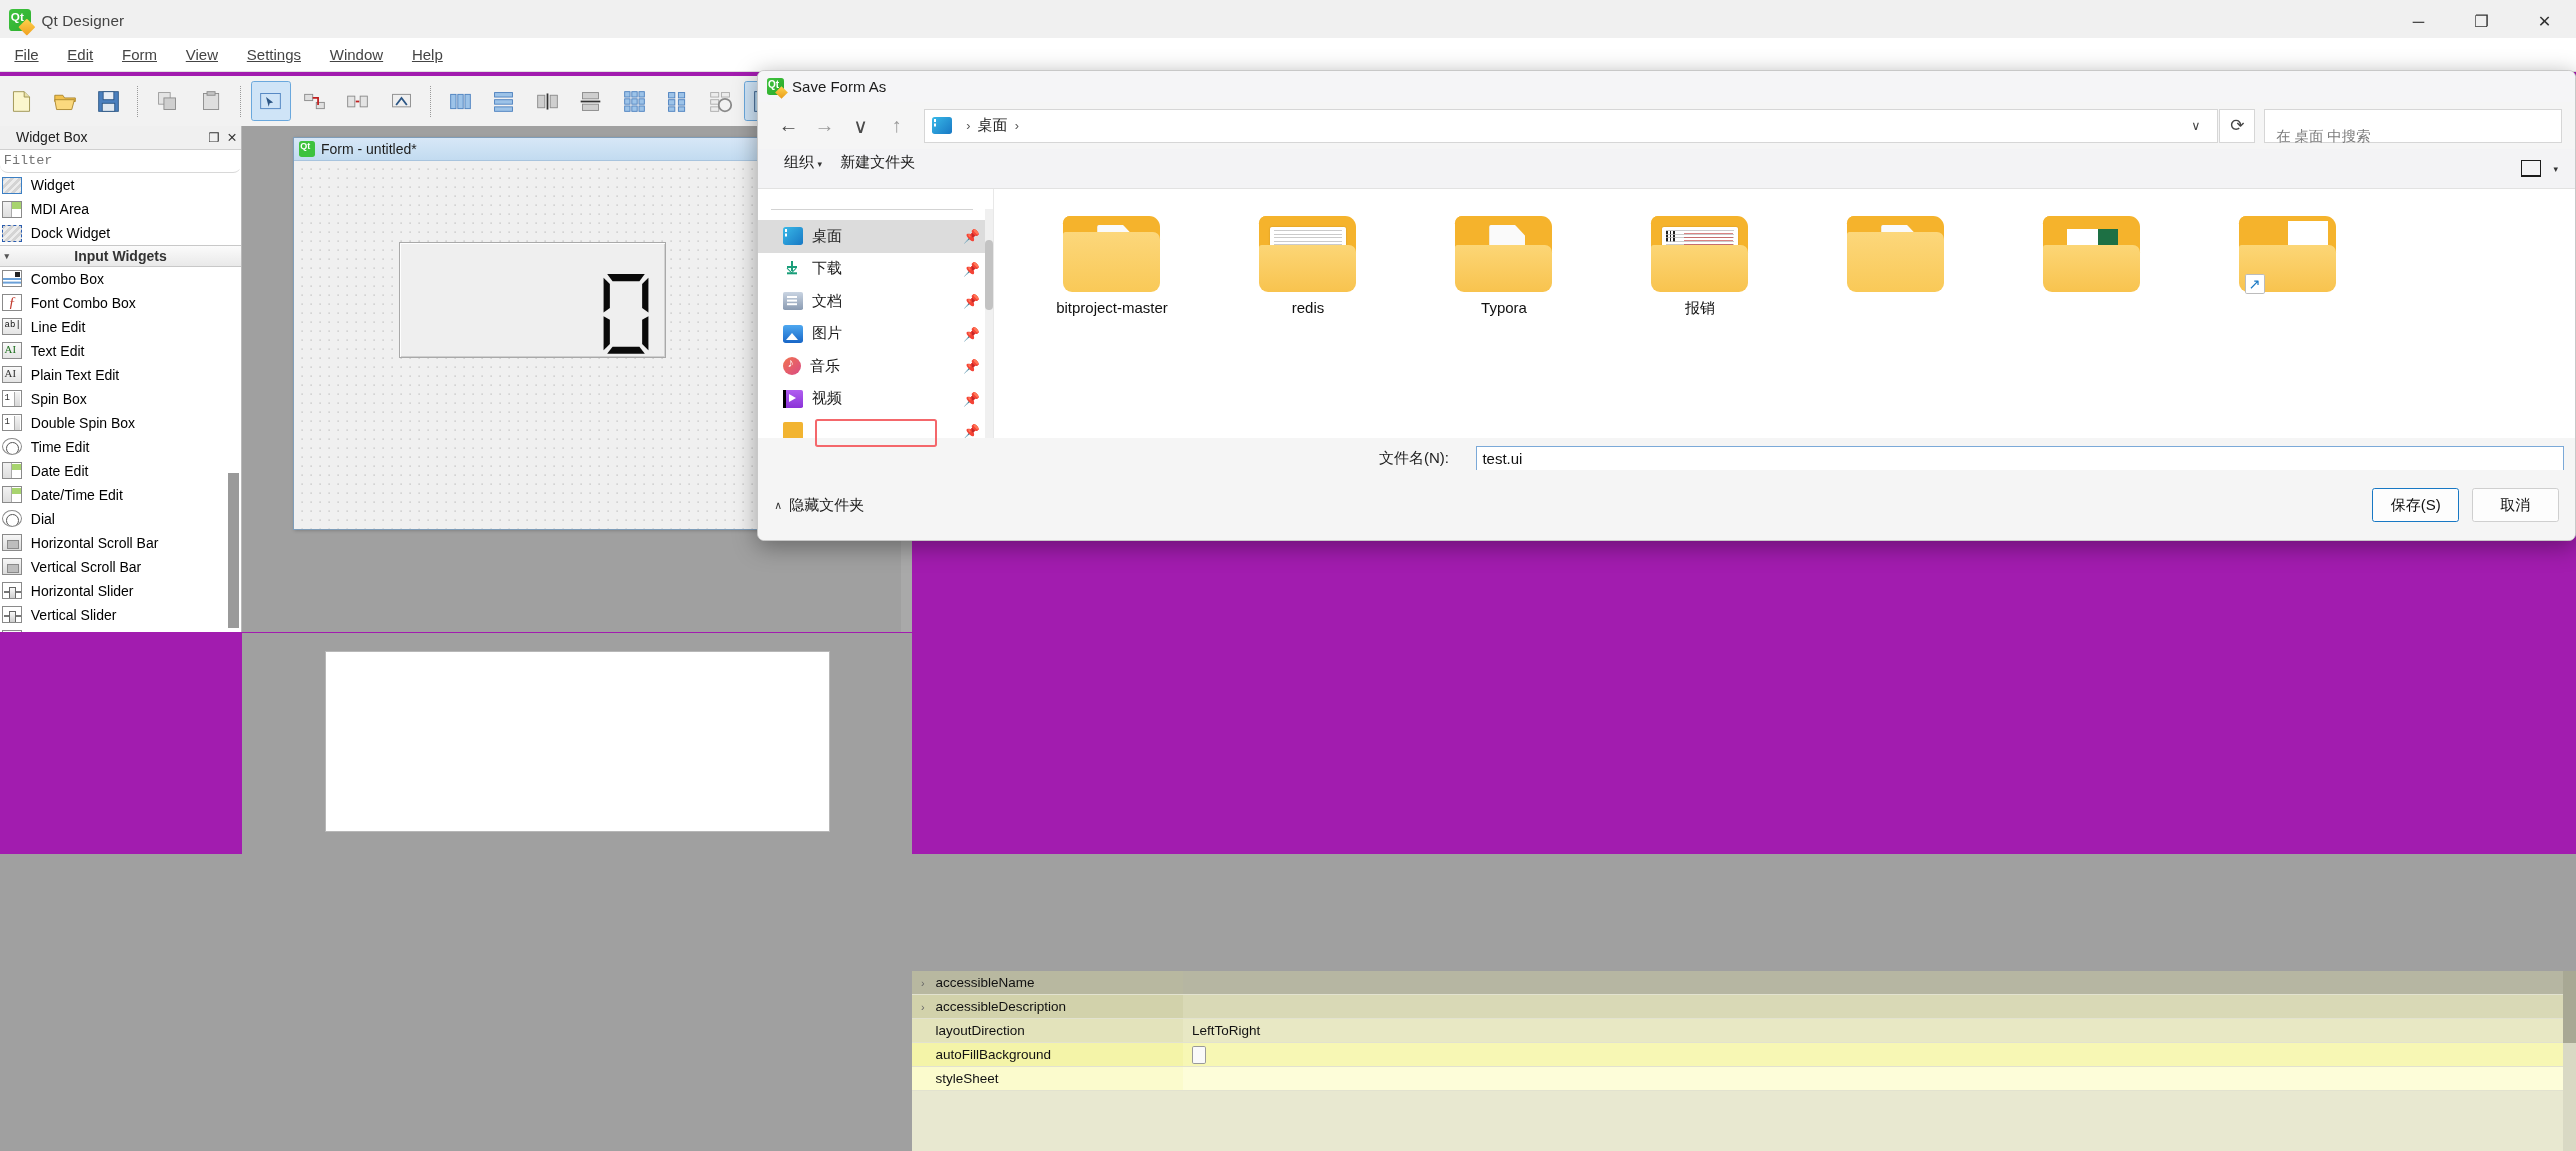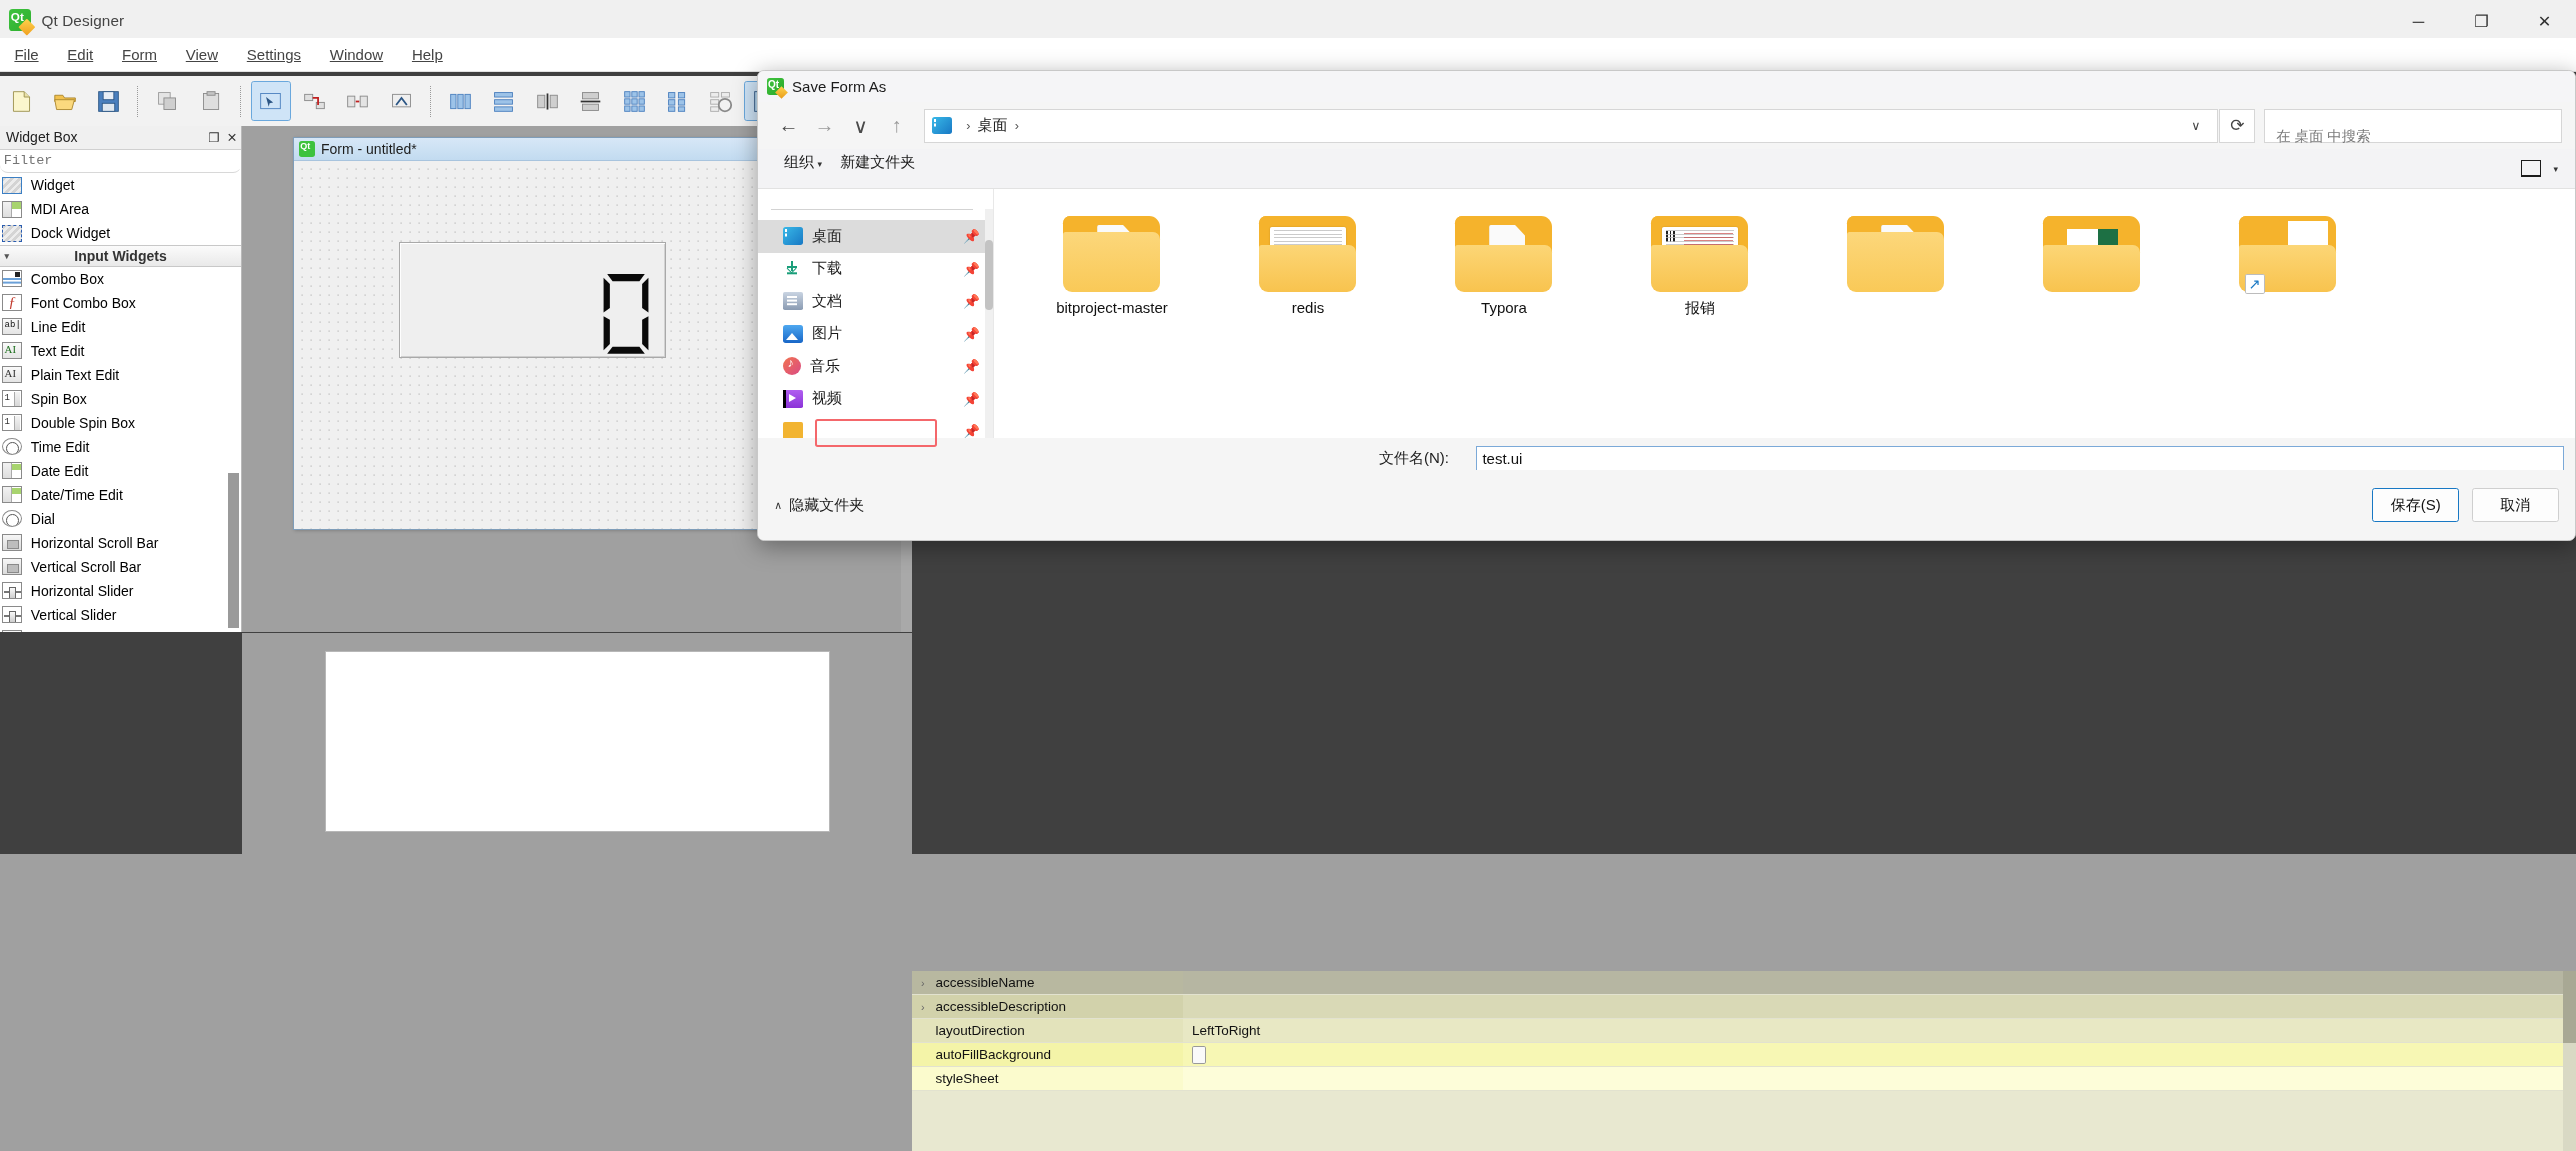--- a/index.html
+++ b/index.html
@@ -8,21 +8,21 @@
     width: 2576px; height: 1152px;
     overflow: hidden;
     font-family: "Liberation Sans", sans-serif;
   }
   body { background: #a0a0a0; }
 
   
   #app {
     position: absolute; left: 0; top: 0;
     width: 2576px; height: 854px;
-    background: #404040;
+    background: #a21caf;
   }
 
   
   .titlebar {
     position: absolute; left: 0; top: 0; width: 2576px; height: 42px;
     background: #f0f0f0;
     display: flex; align-items: center;
   }
   .tb-icon {
     width: 23.5px; height: 23.5px; margin-left: 9px; margin-right: 9px;
@@ -82,21 +82,21 @@
   .tbtn.active { background: #cfe4f7; outline: 0.9px solid #6aa8dd; }
 
   
   .widgetbox {
     position: absolute; left: 0; top: 126px; width: 242px; height: 506px;
     background: #fff; border-right: 0.9px solid #b9b9b9;
     overflow: hidden;
   }
   .wb-header {
     height: 23.5px; background: #f0f0f0; display: flex; align-items: center;
-    padding-left: 6px; border-bottom: 0.9px solid #d0d0d0;
+    padding-left: 16px; border-bottom: 0.9px solid #d0d0d0;
   }
   .wb-title { font-size: 14px; color: #222; flex: 1; }
   .wb-hdr-btn { width: 18px; height: 18px; display: flex; align-items: center; justify-content: center;
     font-size: 12.6px; color: #333; }
   .wb-filter {
     height: 23.5px; border-bottom: 0.9px solid #d8d8d8; display: flex; align-items: center;
     padding-left: 1.8px;
     border-radius: 8px;
   }
   .wb-filter input {

